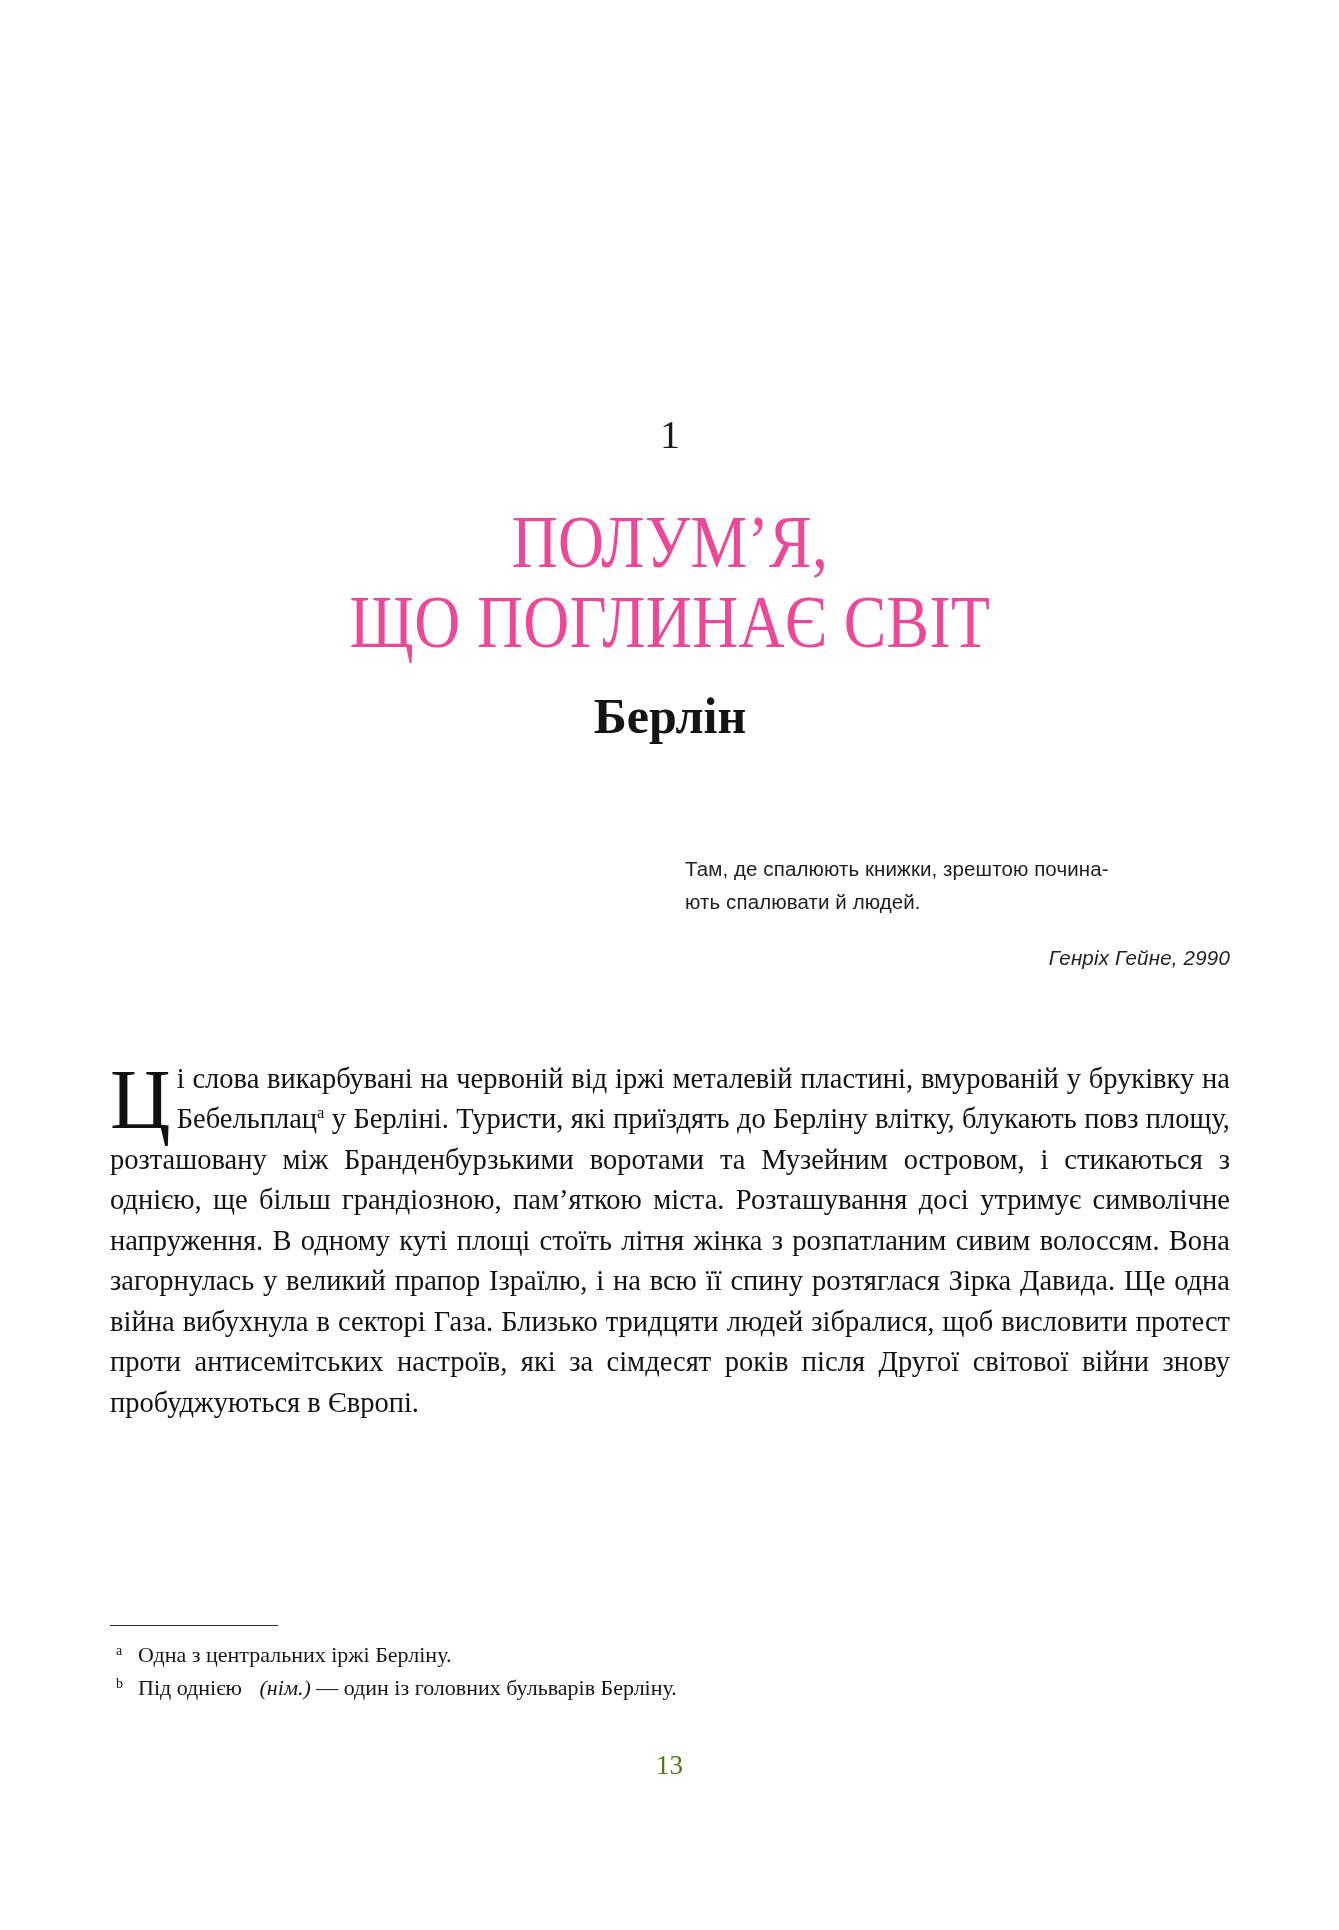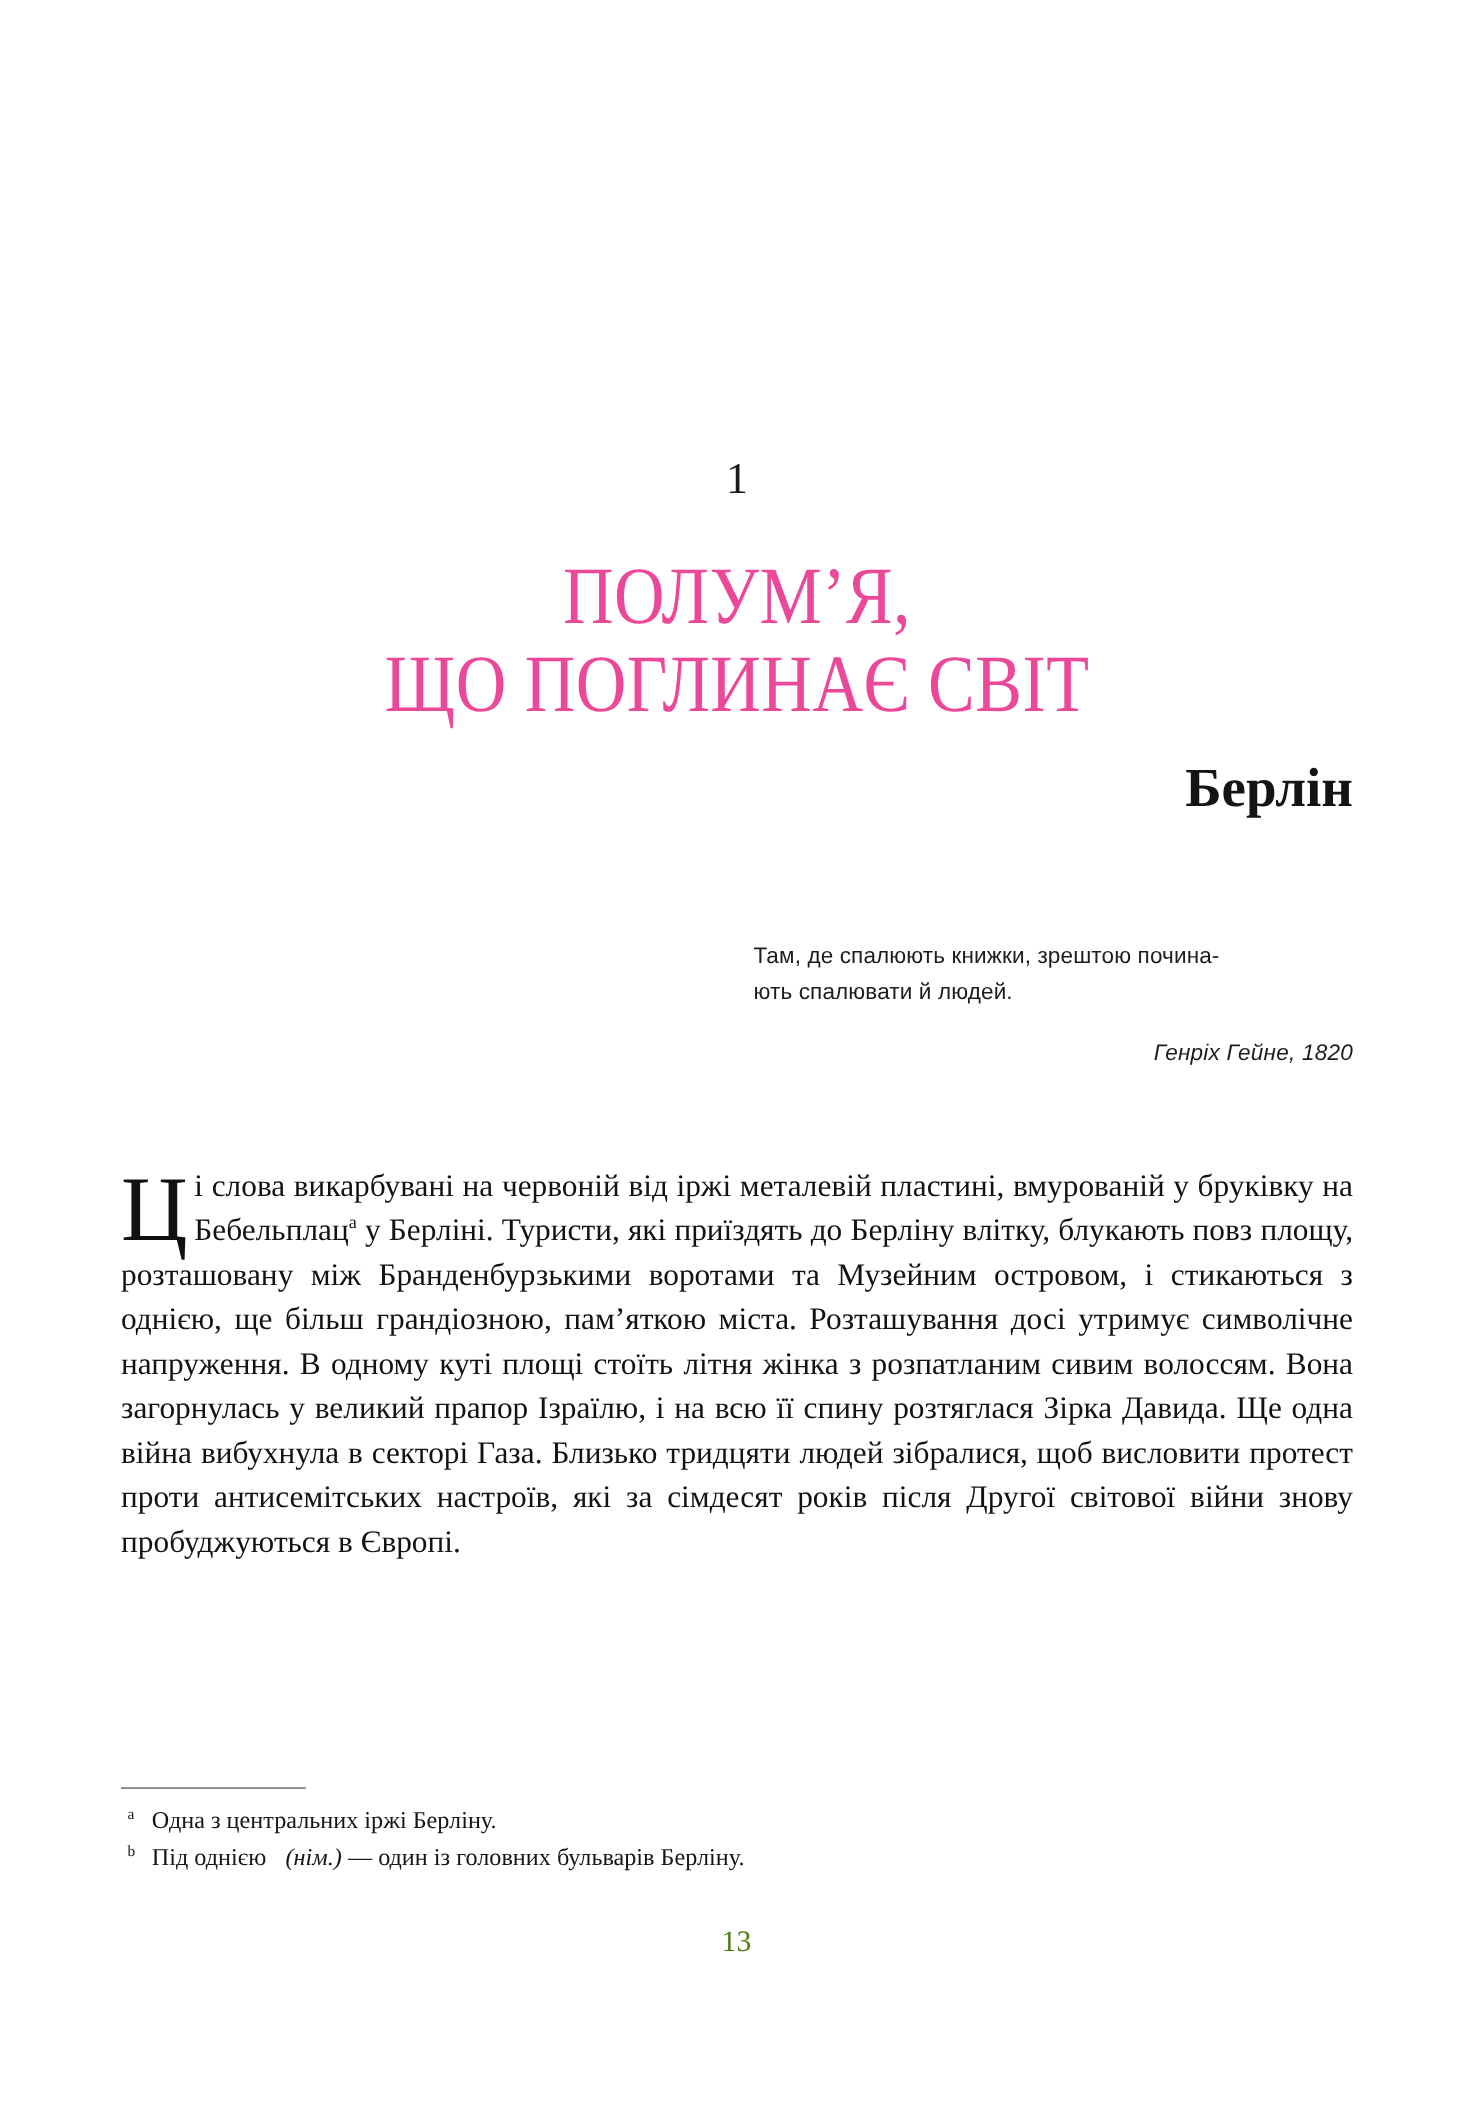--- a/index.html
+++ b/index.html
@@ -62,21 +62,21 @@
     line-height: 1.08;
     transform: scaleX(0.86);
     transform-origin: center center;
     white-space: nowrap;
   }
 
   
   .chapter-subtitle {
     margin: 0;
     padding-top: 26px;
-    text-align: right;
+    text-align: center;
     font-family: "Liberation Serif", "DejaVu Serif", serif;
     font-weight: 700;
     font-size: 50px;
     line-height: 1.1;
     color: #141414;
   }
 
   
   .epigraph {
     margin: 0;
@@ -205,21 +205,21 @@
       <span class="tline">ЩО ПОГЛИНАЄ СВІТ</span>
     </h1>
 
     <h2 class="chapter-subtitle">Берлін</h2>
 
     <div class="epigraph">
       <div class="epigraph-body">
         <span>Там, де спалюють книжки, зрештою починa-</span><br>
         <span>ють спалювати й людей.</span>
       </div>
-      <div class="epigraph-source">Генріх Гейне, 1820</div>
+      <div class="epigraph-source">Генріх Гейне, 2990</div>
     </div>
 
     <div class="body-text">
       <p>
         <span class="dropcap">Ц</span><span>і слова викарбувані на червоній від іржі металевій пластині, вмурованій у бруківку на Бебельплац</span><sup class="fn">a</sup><span> у Берліні. Туристи, які приїздять до Берліну влітку, блукають повз площу, розташовану між Бранденбурзькими воротами та Музейним островом, і стикаються з однією, ще більш грандіозною, пам’яткою міста. Розташування досі утримує символічне напруження. В одному куті площі стоїть літня жінка з розпатланим сивим волоссям. Вона загорнулась у великий прапор Ізраїлю, і на всю її спину розтяглася Зірка Давида. Ще одна війна вибухнула в секторі Газа. Близько тридцяти людей зібралися, щоб висловити протест проти антисемітських настроїв, які за сімдесят років після Другої світової війни знову пробуджуються в Європі.</span>
       </p>
     </div>
 
   </div>
 

